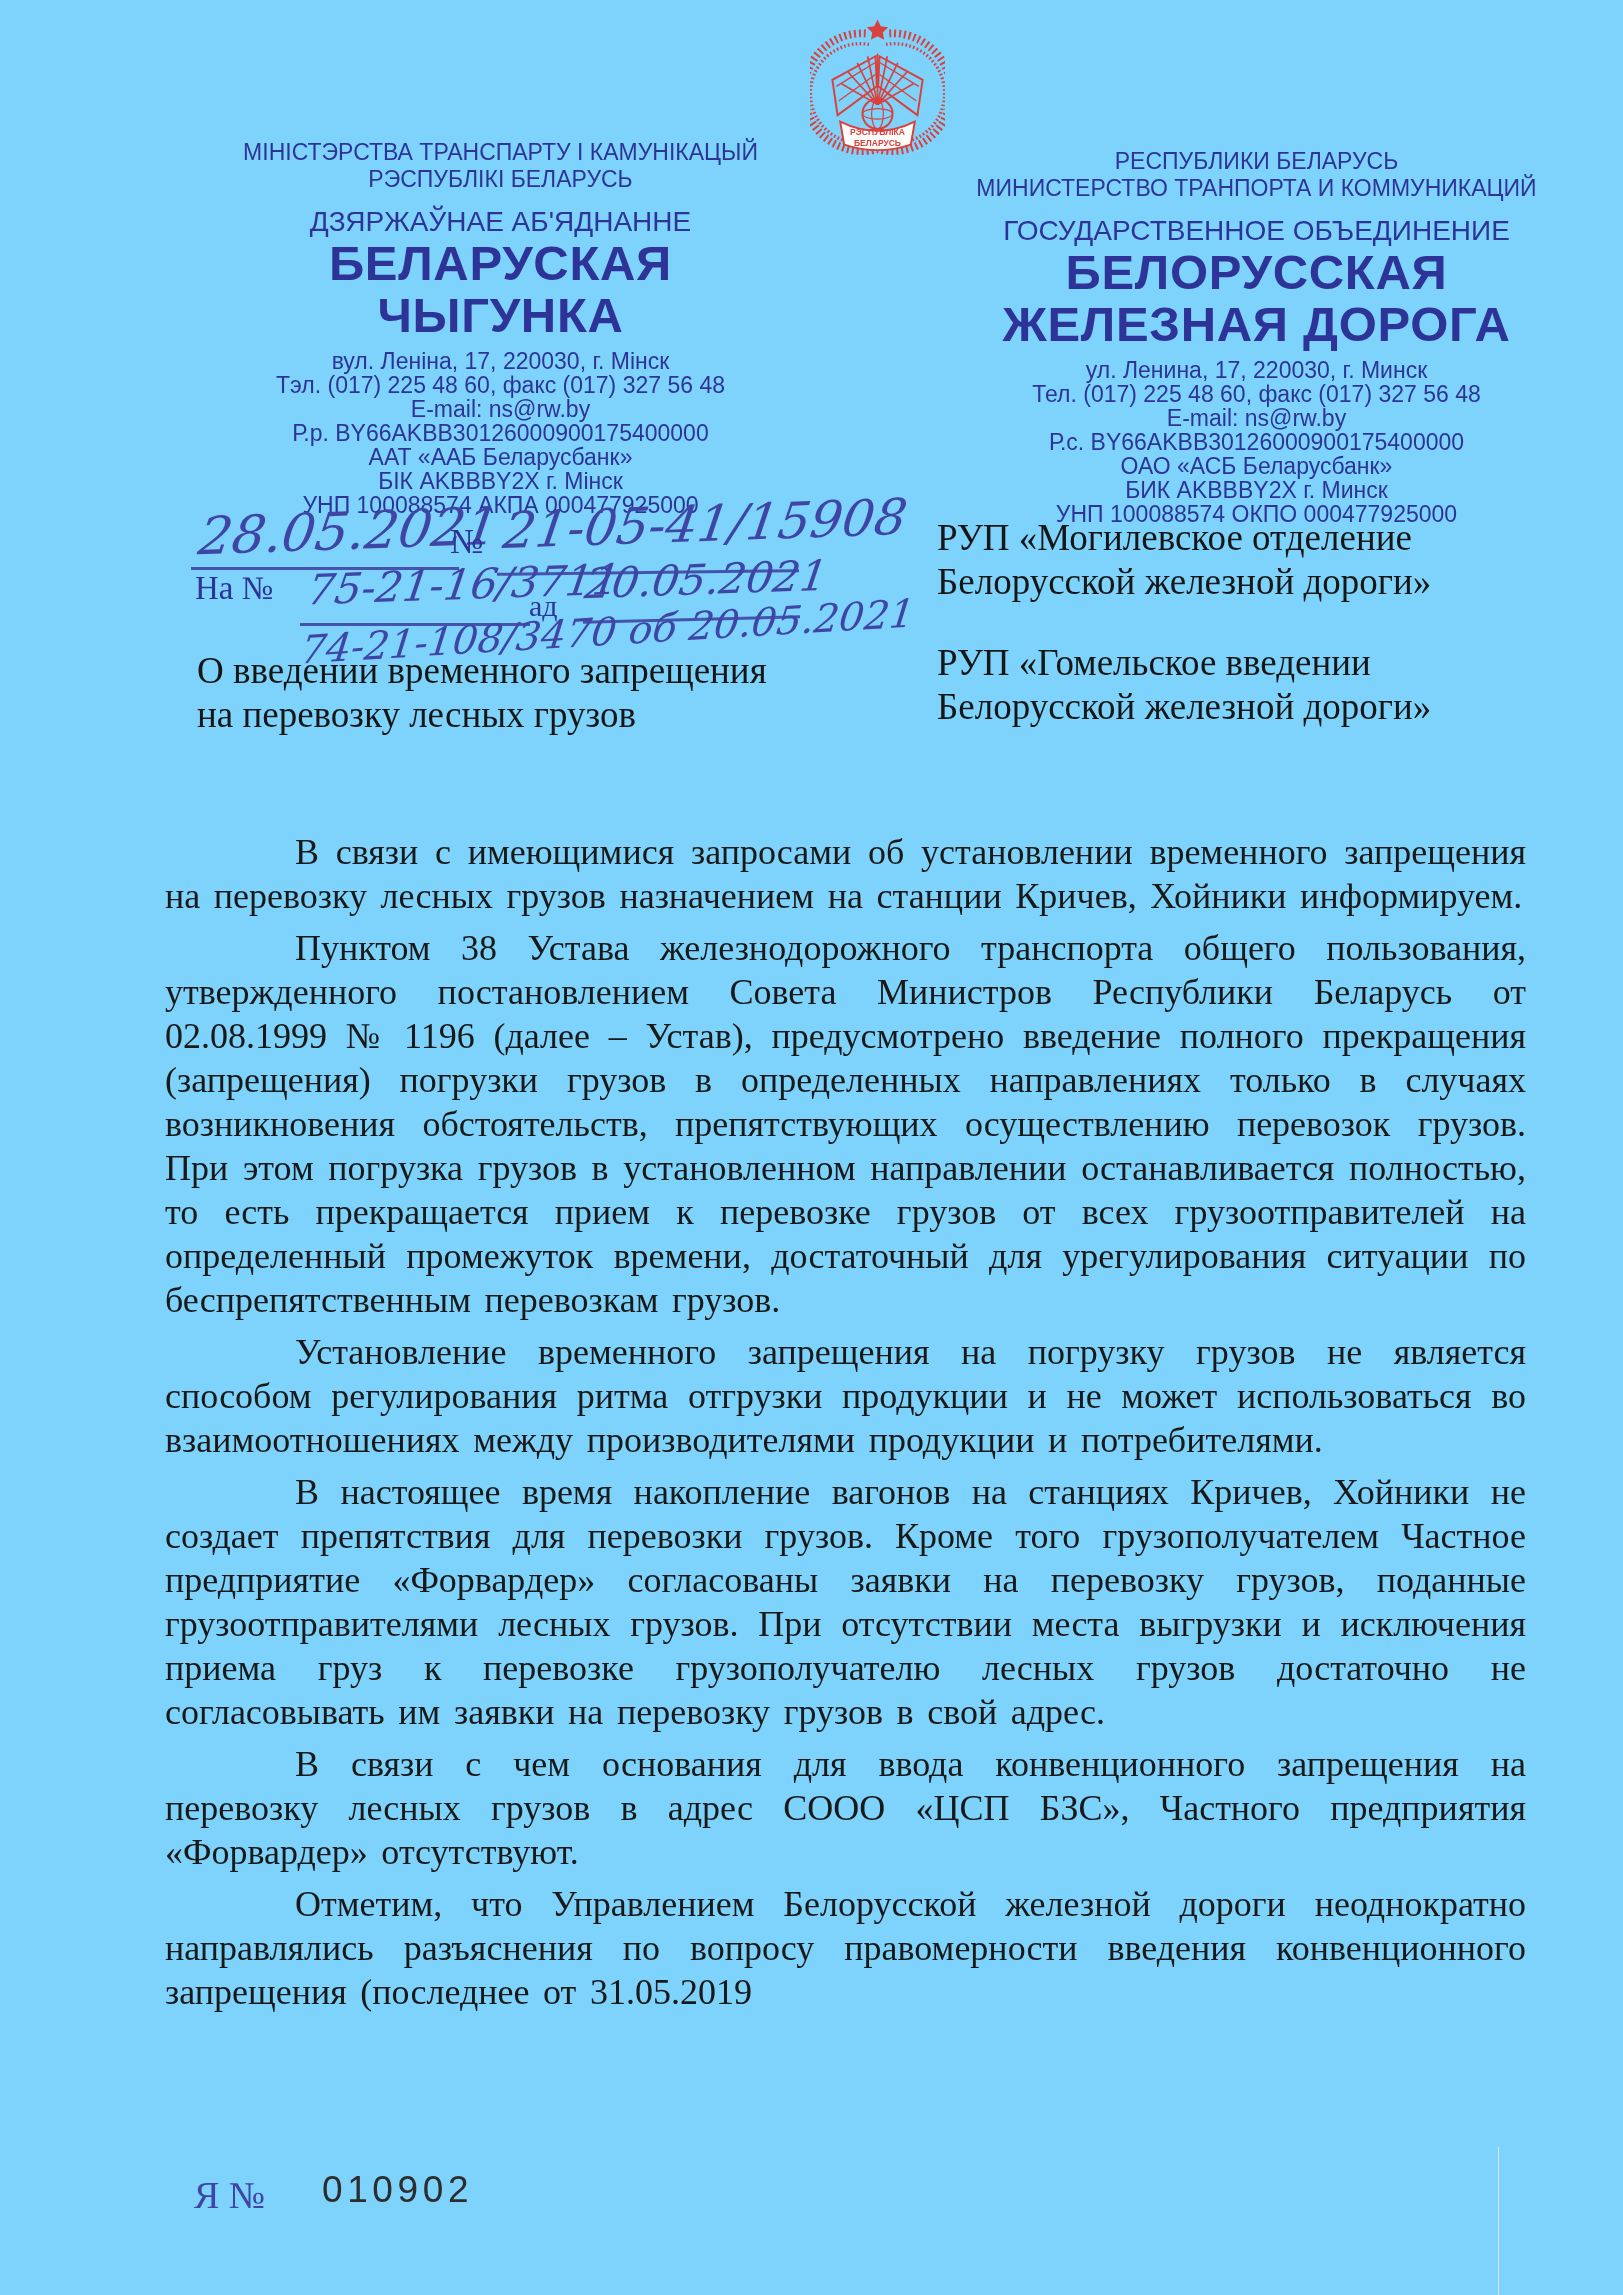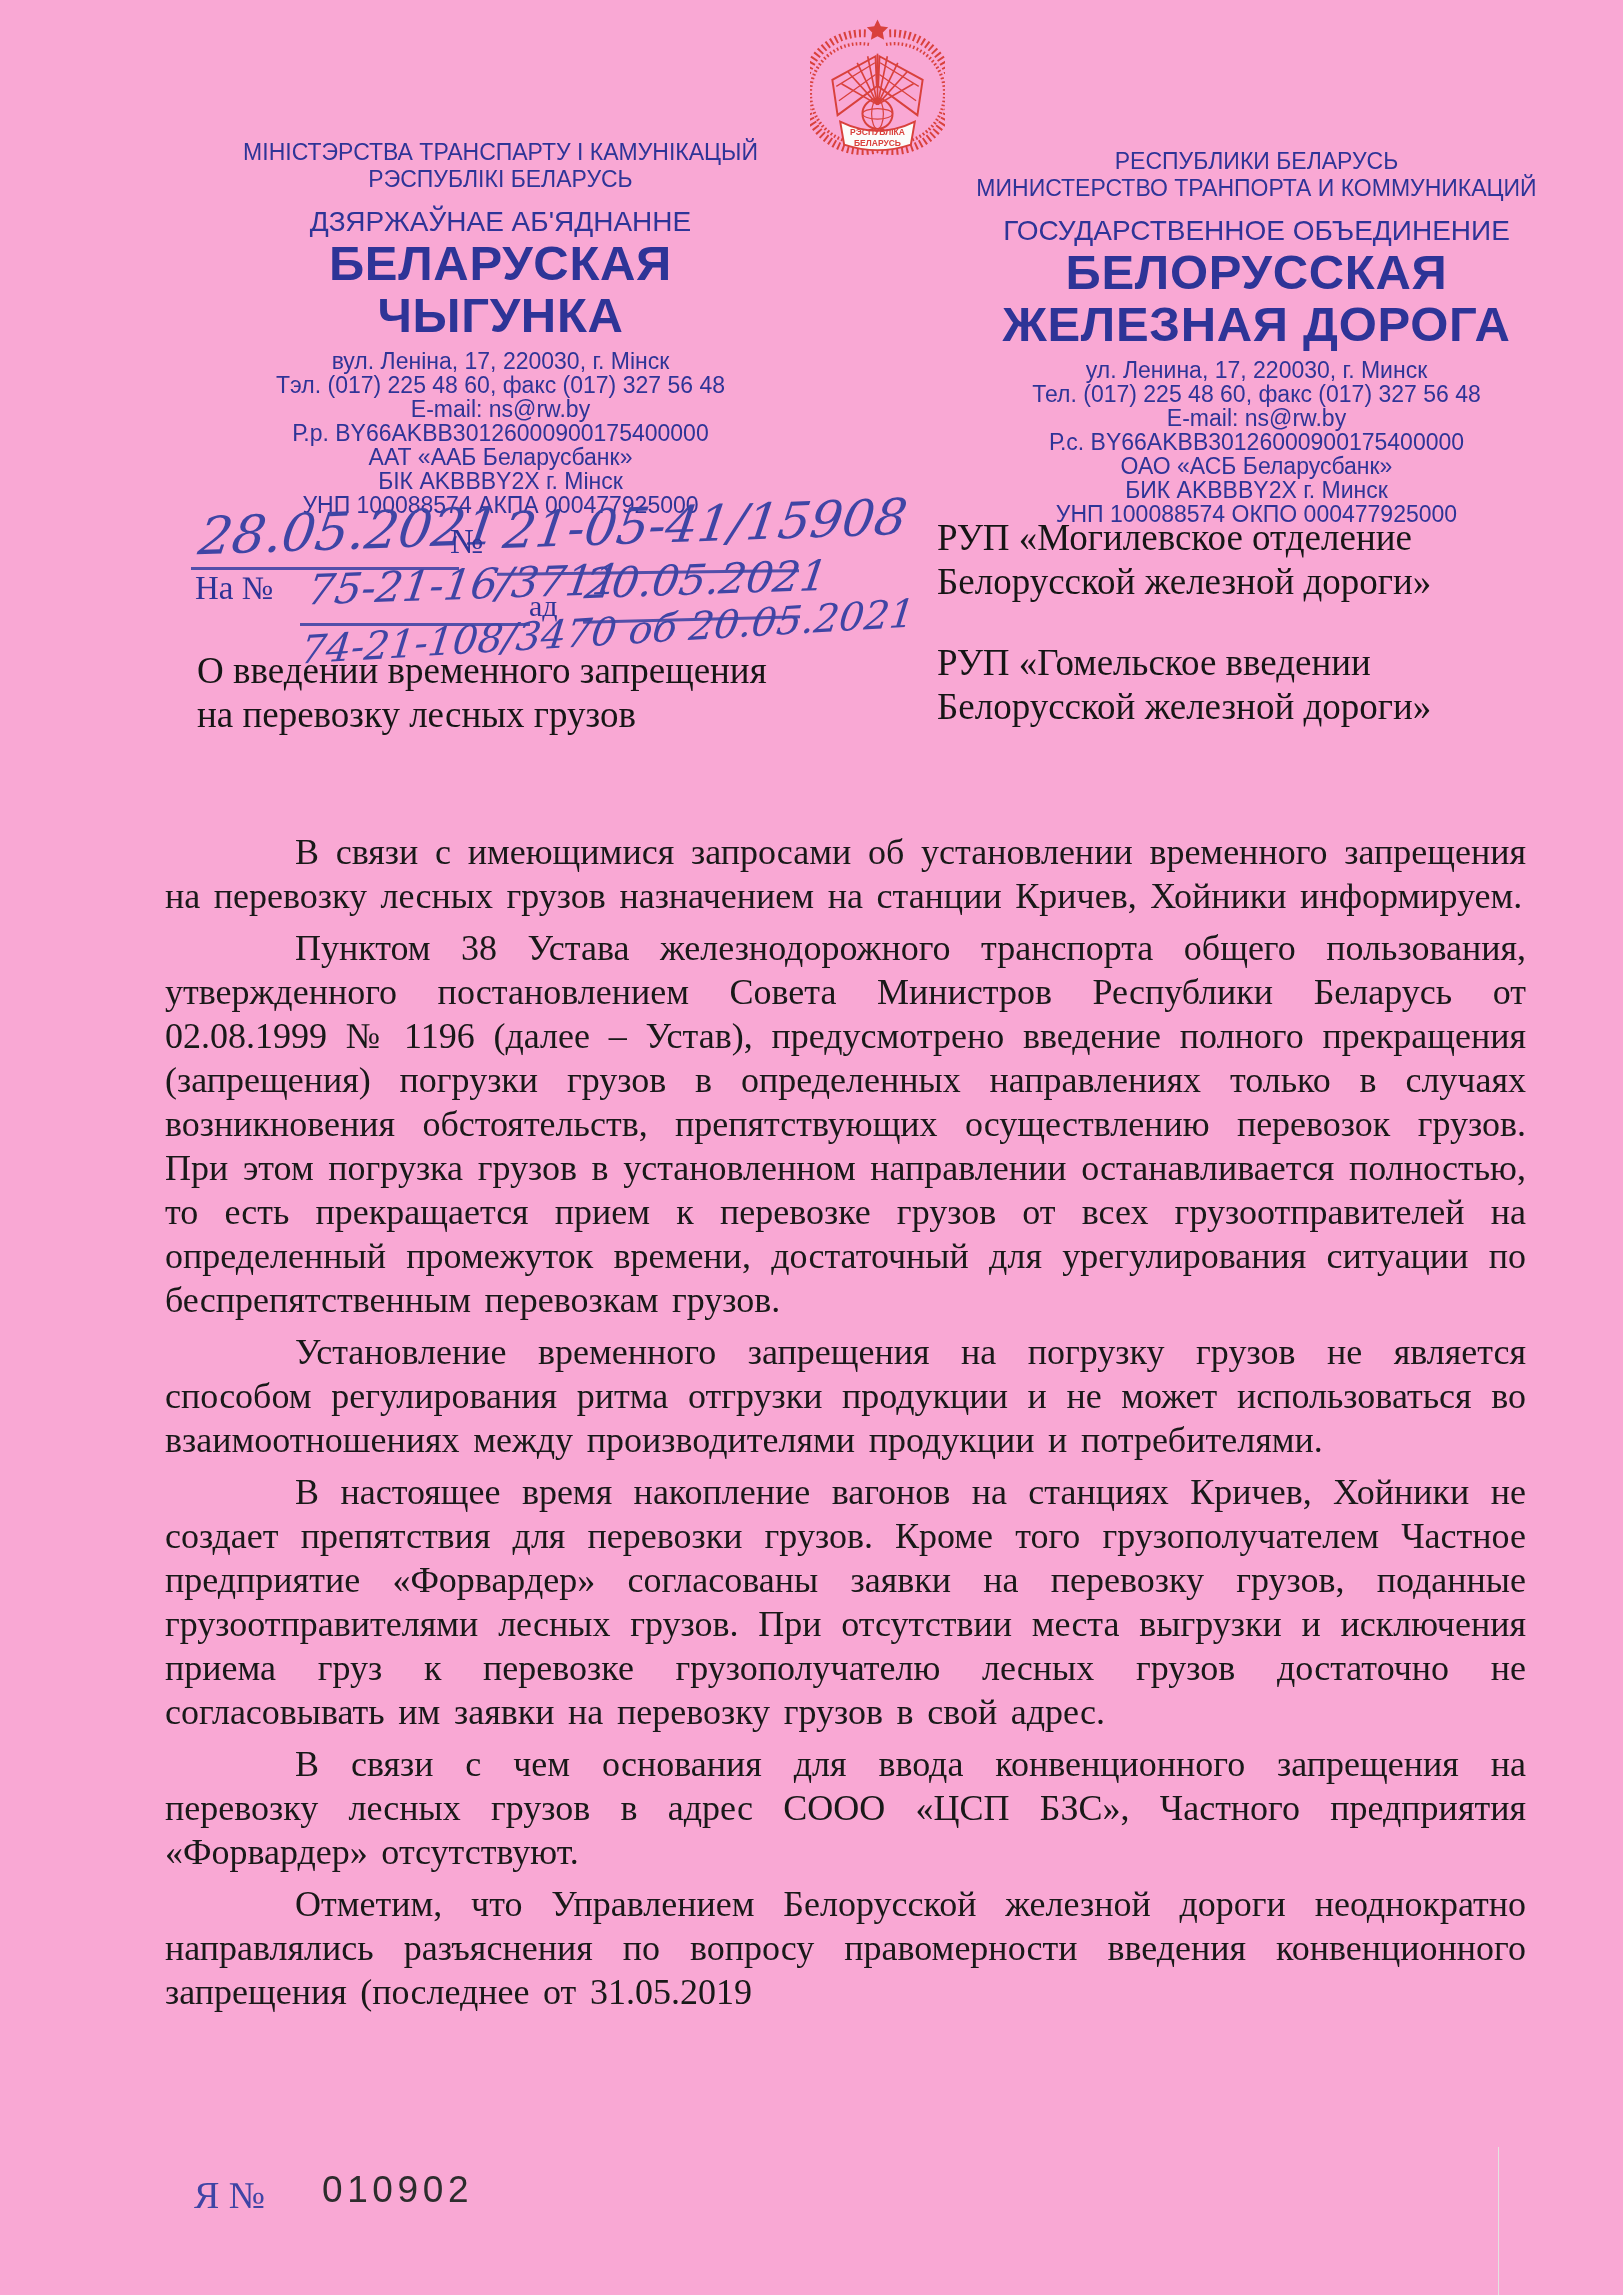--- a/index.html
+++ b/index.html
@@ -1,18 +1,18 @@
 <!DOCTYPE html>
 <html style="font-size:10.5px"><head>
 <meta charset="utf-8">
 <style>
   html,body { margin:0; padding:0; background:#8a8a8a; }
   .page {
     position:relative; width:1623px; height:2295px;
-    background:#f9a8d4; overflow:hidden;
+    background:#7dd3fc; overflow:hidden;
     font-family:"Liberation Serif", serif;
   }
   
   .hdr {
     position:absolute; text-align:center;
     color:#2e3497; font-family:"Liberation Sans", sans-serif;
   }
   .hdr-left  { left:219px; top:139px; width:563px; }
   .hdr-right { left:970px; top:148px; width:573px; }
   .hdr .ministry { font-size:23px; line-height:27px; }

